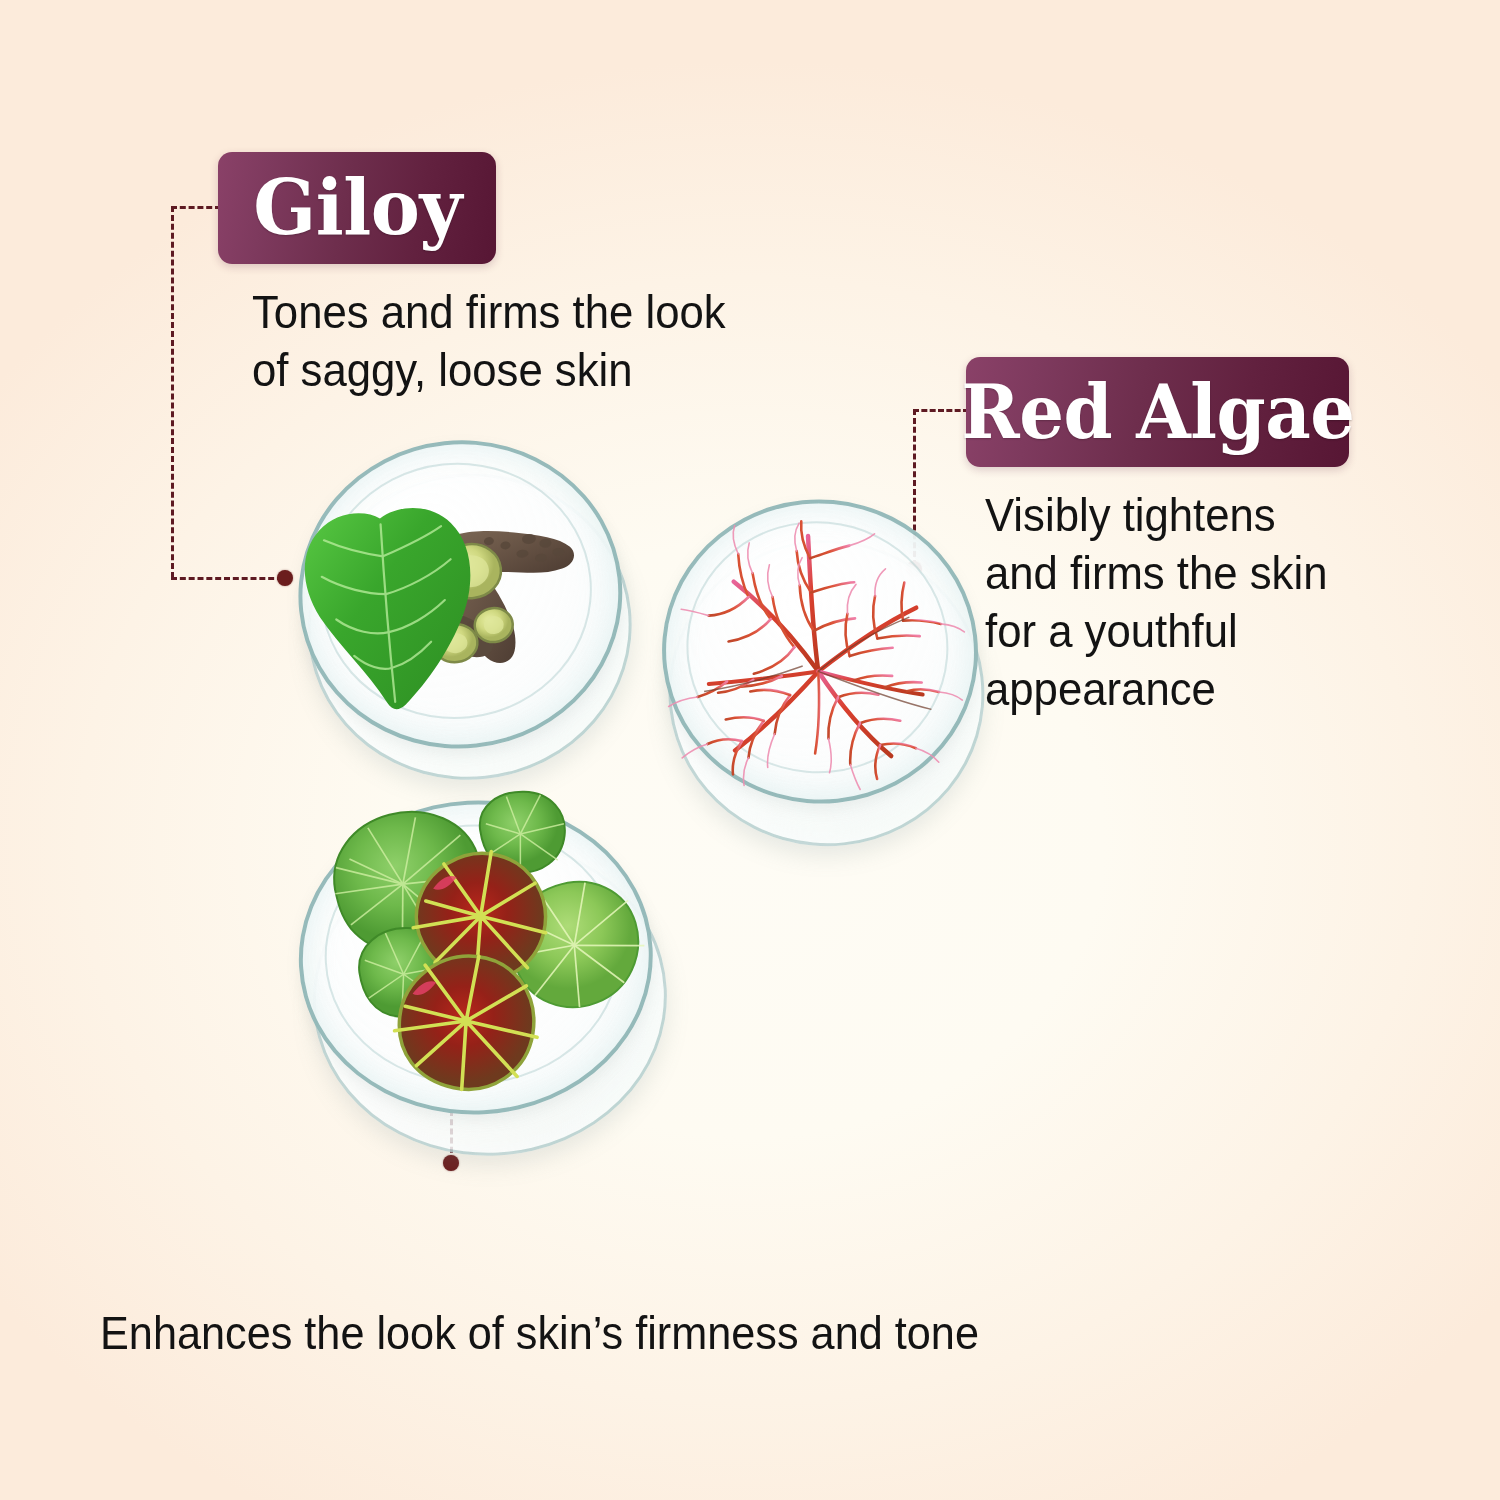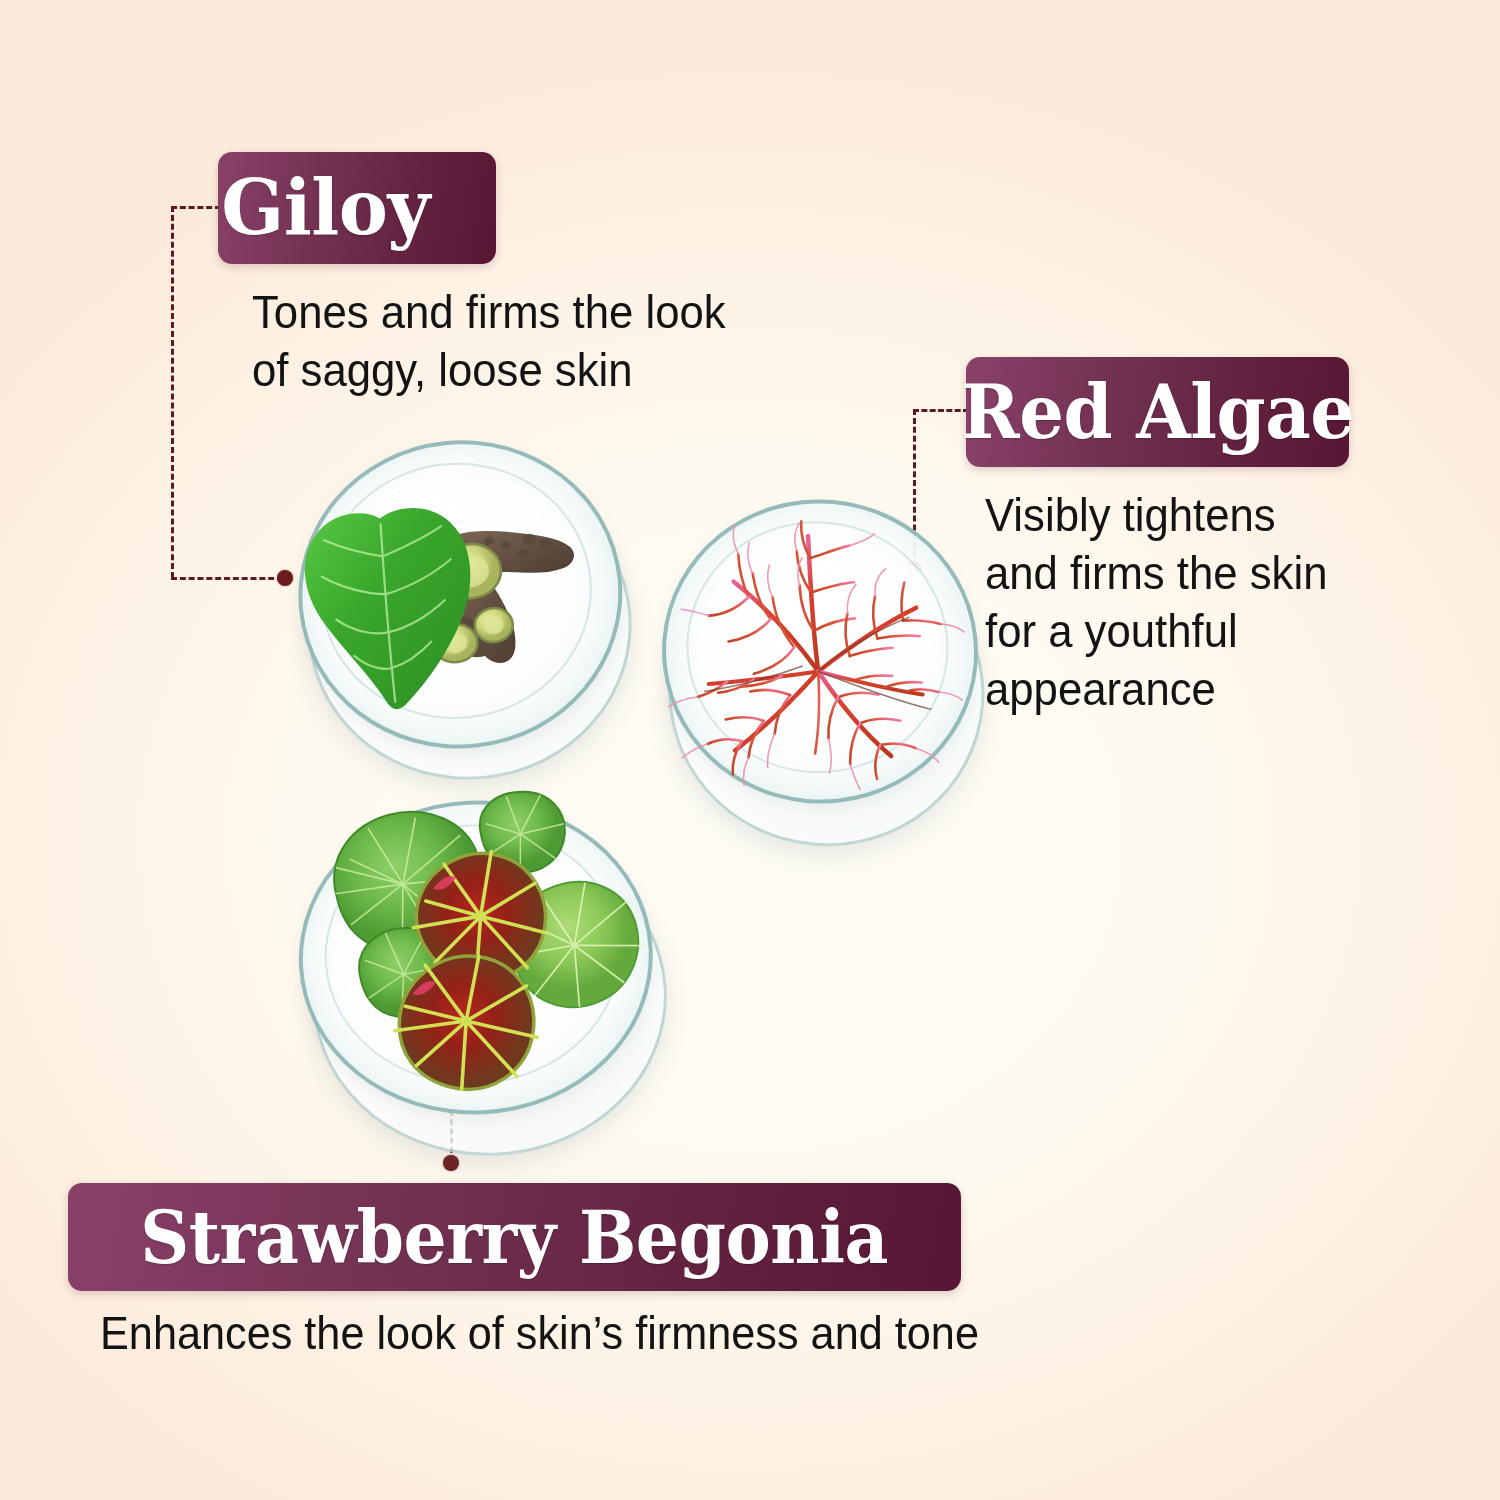--- a/index.html
+++ b/index.html
@@ -33,21 +33,21 @@
   }
   .badge span{
     color:#FFFFFF;
     font-family:"DejaVu Serif", serif;
     font-weight:700;
     letter-spacing:-0.5px;
     white-space:nowrap;
     line-height:1;
     text-shadow:0 1px 2px rgba(0,0,0,.22);
   }
-  #badge-giloy{left:218px;top:152px;width:278px;height:112px;justify-content:flex-start;}
+  #badge-giloy{left:218px;top:152px;width:278px;height:112px;justify-content:center;}
   #badge-giloy span{font-size:76px;transform:scaleX(.97);}
 
   #badge-algae{left:966px;top:357px;width:383px;height:110px;justify-content:center;}
   #badge-algae span{font-size:74px;transform:scaleX(.95);}
 
   #badge-begonia{left:68px;top:1183px;width:893px;height:108px;justify-content:center;}
   #badge-begonia span{font-size:73px;transform:scaleX(.93);}
 
   
   .copy{
@@ -415,18 +415,15 @@
 of saggy, loose skin</div>
 
   <div class="badge" id="badge-algae">
     <span>Red Algae</span>
   </div>
   <div class="copy" id="copy-algae">Visibly tightens
 and firms the skin
 for a youthful
 appearance</div>
 
-  <div class="badge" id="badge-begonia">
-    <span>Strawberry Begonia</span>
-  </div>
   <div class="copy" id="copy-begonia">Enhances the look of skin’s firmness and tone</div>
 
 </div>
 
 </body></html>

